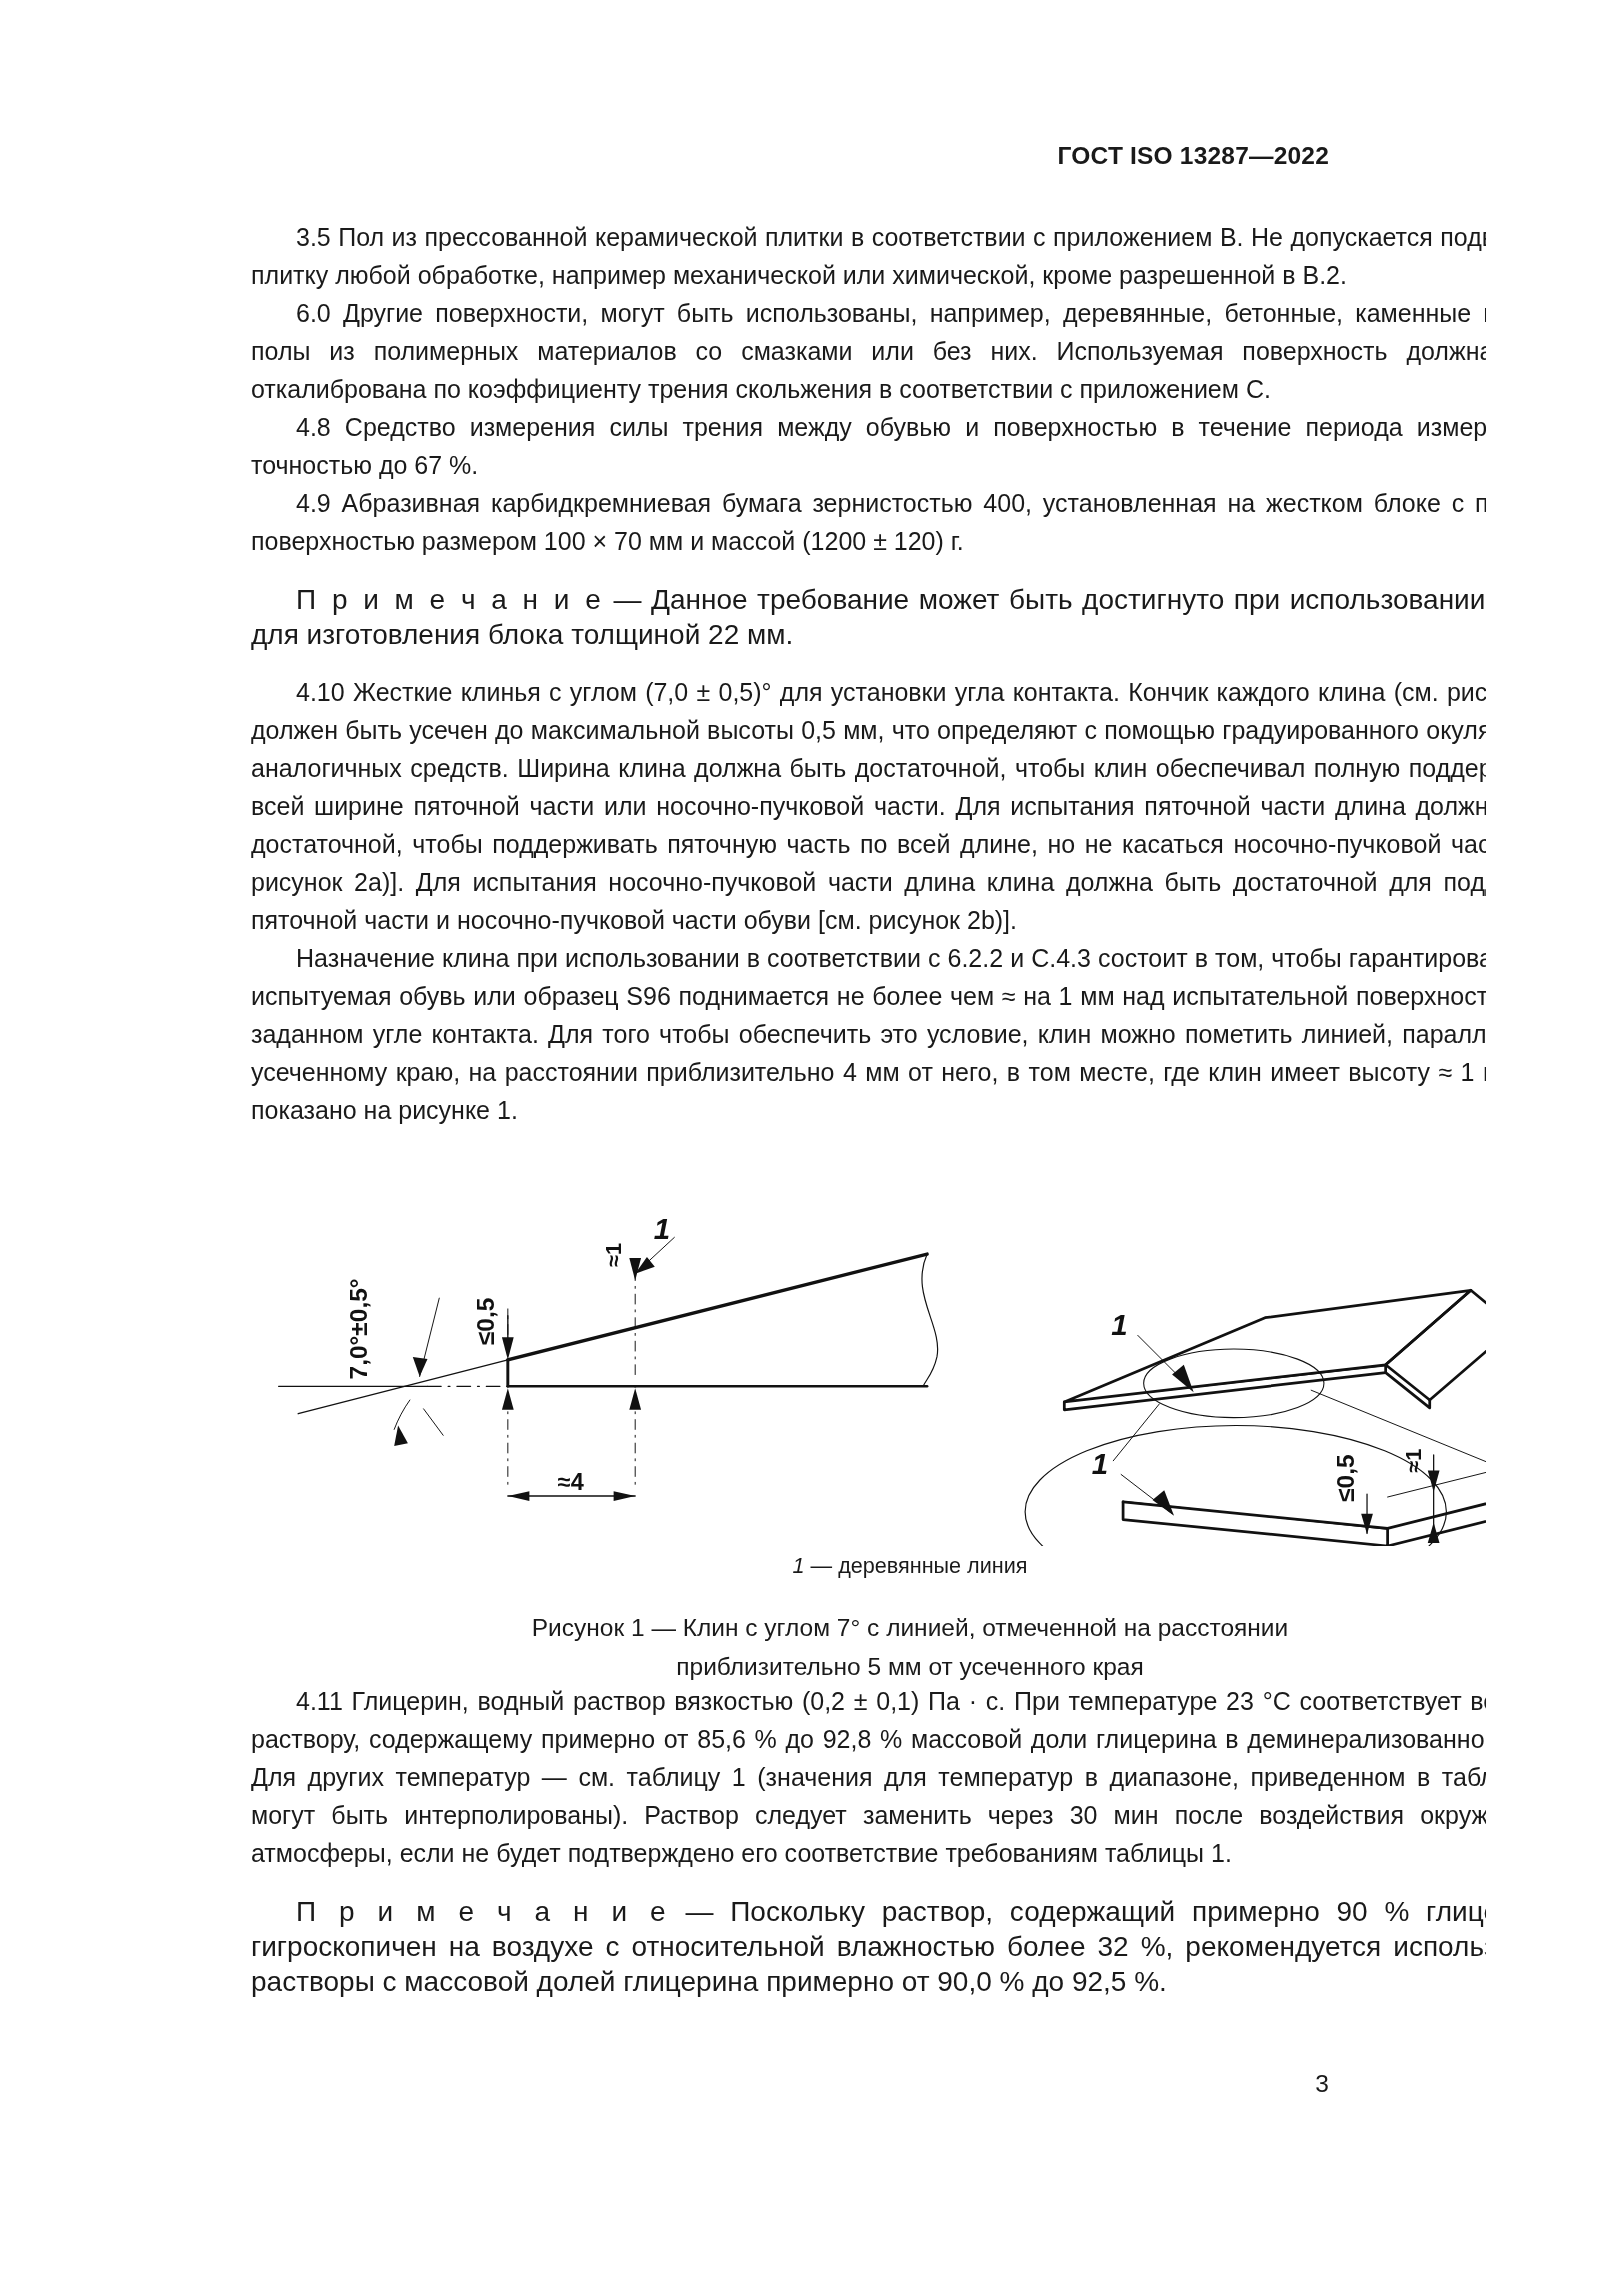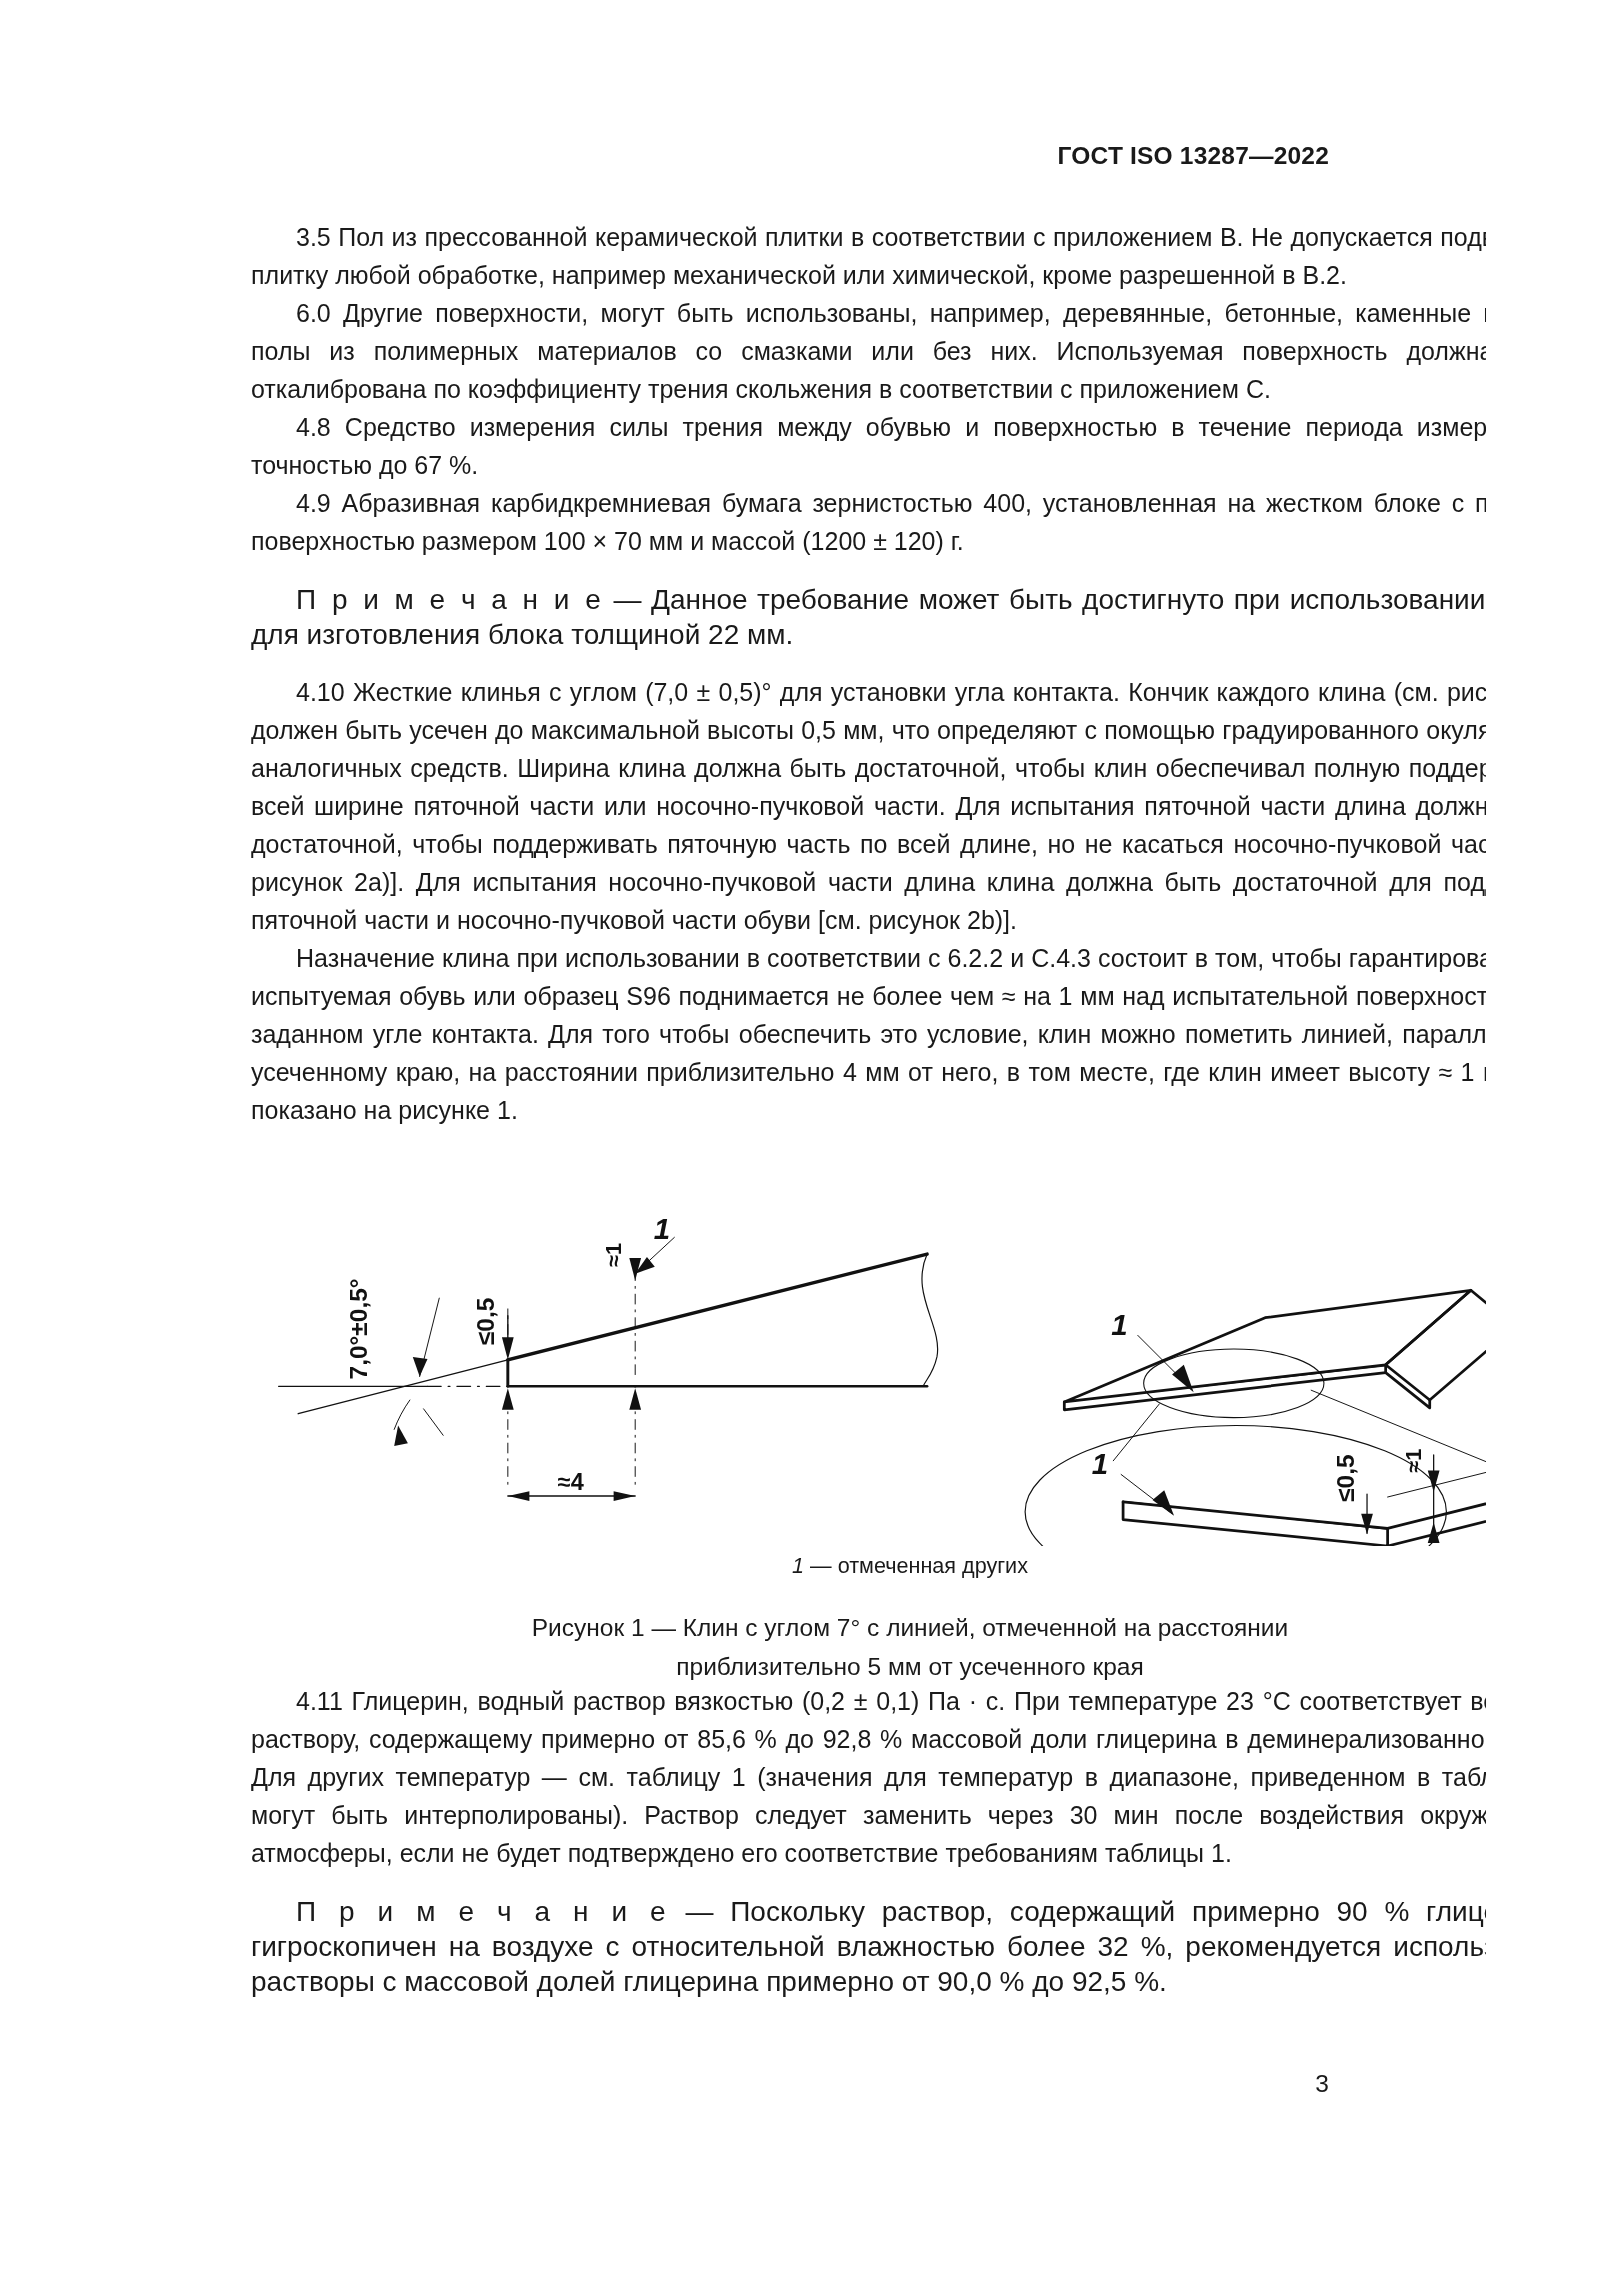--- a/index.html
+++ b/index.html
@@ -208,21 +208,21 @@
         <text x="411" y="32" font-size="30" font-style="italic">1</text>
         <text x="313" y="288" font-size="24">≈4</text>
 
         <text x="878" y="130" font-size="30" font-style="italic">1</text>
         <text x="858" y="272" font-size="30" font-style="italic">1</text>
         <text x="1126" y="300" font-size="25" transform="rotate(-90 1126 300)">≤0,5</text>
         <text x="1194" y="270" font-size="22" transform="rotate(-90 1194 270)">≈1</text>
       </g>
     </svg>
 
-    <div class="fig-legend"><span class="num">1</span><span> — отмеченная других</span></div>
+    <div class="fig-legend"><span class="num">1</span><span> — деревянные линия</span></div>
 
     <div class="fig-caption">
       <div>Рисунок 1 — Клин с углом 7° с линией, отмеченной на расстоянии</div>
       <div>приблизительно 5 мм от усеченного края</div>
     </div>
   </div>
 
   <div class="content" style="top:1682px;">
     <p class="ind">4.11  Глицерин, водный раствор вязкостью (0,2 ± 0,1) Па · с. При температуре 23 °С соответствует водному раствору, содержащему примерно от 85,6 % до 92,8 % массовой доли глицерина в деминерализованной воде. Для других температур — см. таблицу 1 (значения для температур в диапазоне, приведенном в таблице 1, могут быть интерполированы). Раствор следует заменить через 30 мин после воздействия окружающей атмосферы, если не будет подтверждено его соответствие требованиям таблицы 1.</p>
     <div class="gap-note"></div>

